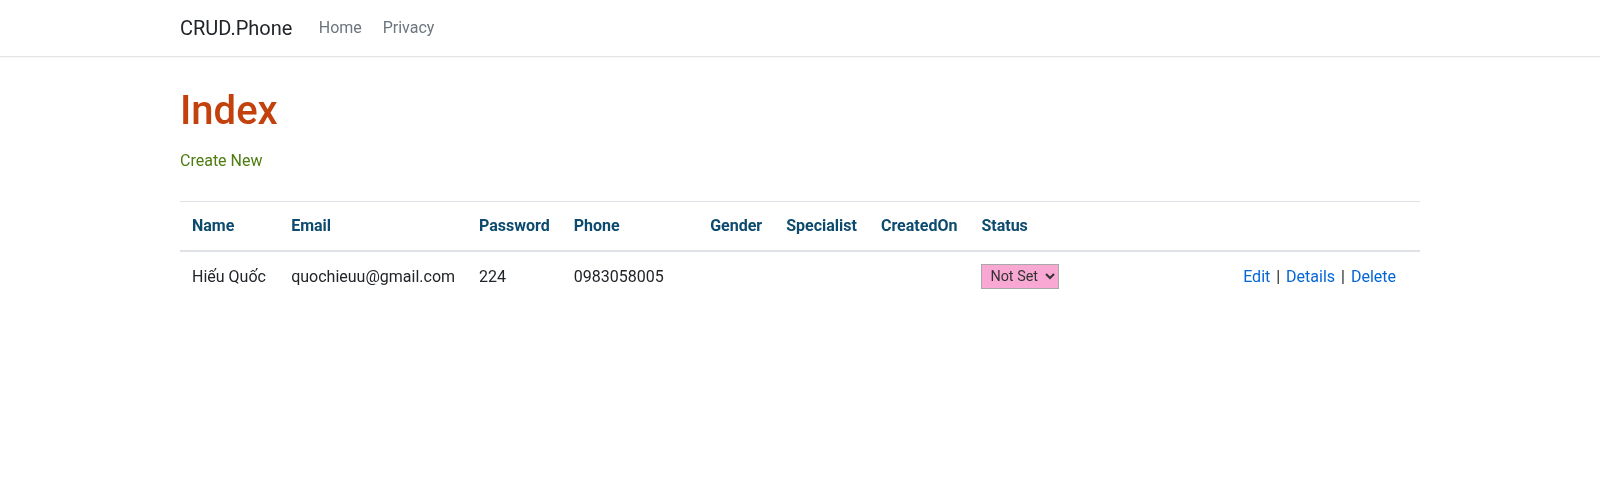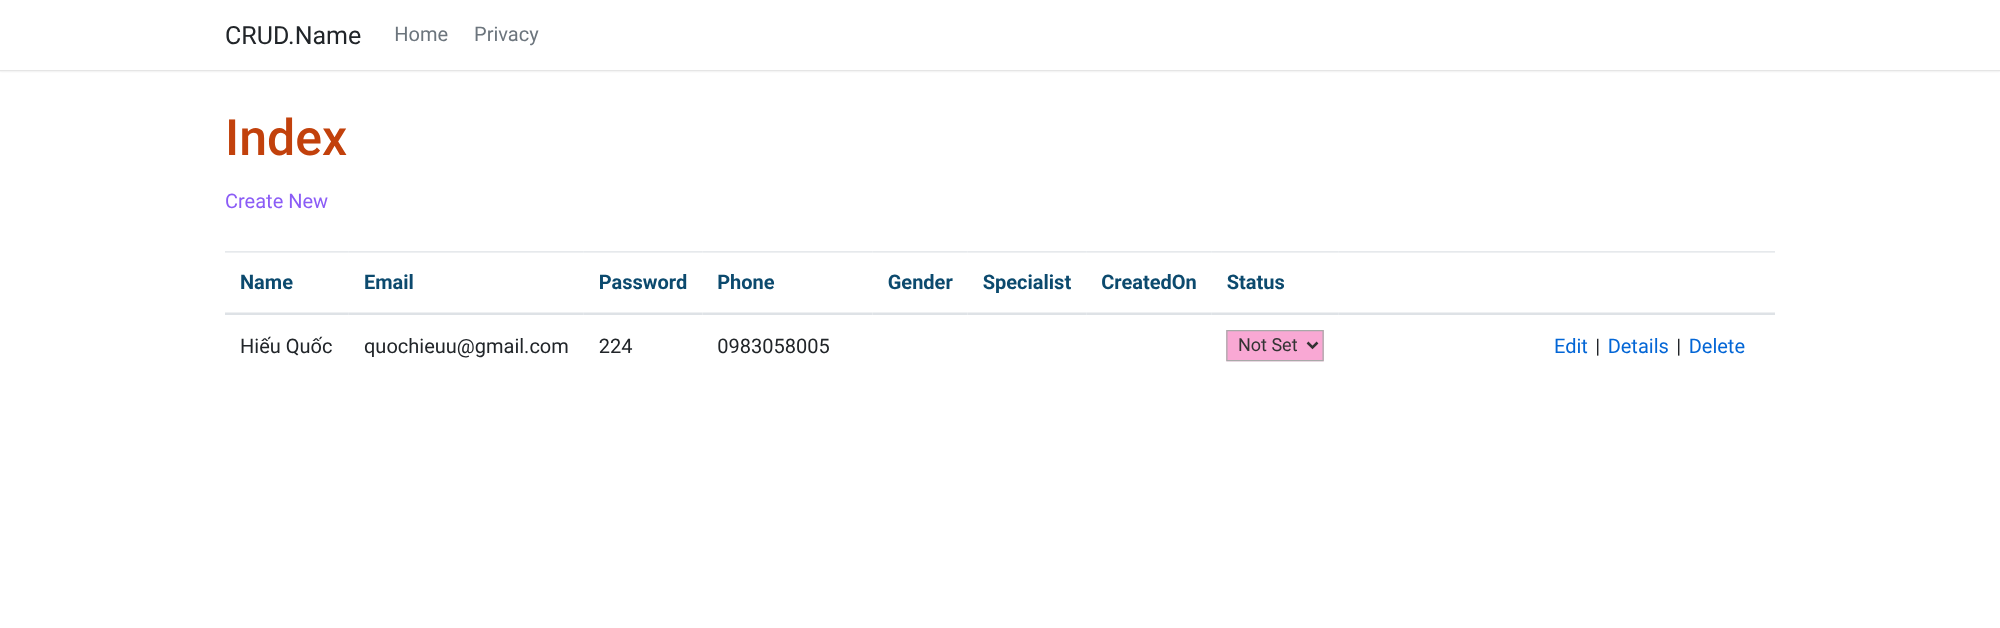--- a/index.html
+++ b/index.html
@@ -51,21 +51,21 @@
       padding-top: 1.5rem;
       padding-bottom: 1rem;
     }
     h1 {
       font-size: 2.5rem;
       font-weight: 500;
       margin-bottom: 0.5rem;
       color: #c2410c;
     }
     .create-link {
-      color: #8b5cf6;
+      color: #4d7c0f;
       text-decoration: none;
       display: inline-block;
       margin-bottom: 1rem;
       font-size: 1rem;
     }
     table {
       width: 100%;
       border-collapse: collapse;
       margin-top: 0.75rem;
     }
@@ -110,21 +110,21 @@
     .col-specialist { width: 7%; text-align: right; }
     .col-createdon { width: 8%; }
     .col-status { width: 8%; }
   </style>
 </head>
 <body>
 
 <header>
   <nav class="navbar">
     <div class="navbar-inner">
-      <a href="#" class="navbar-brand">CRUD.Name</a>
+      <a href="#" class="navbar-brand">CRUD.Phone</a>
       <a href="#" class="nav-link">Home</a>
       <a href="#" class="nav-link">Privacy</a>
     </div>
   </nav>
 </header>
 
 <div class="container">
   <main>
     <h1>Index</h1>
     <p>

